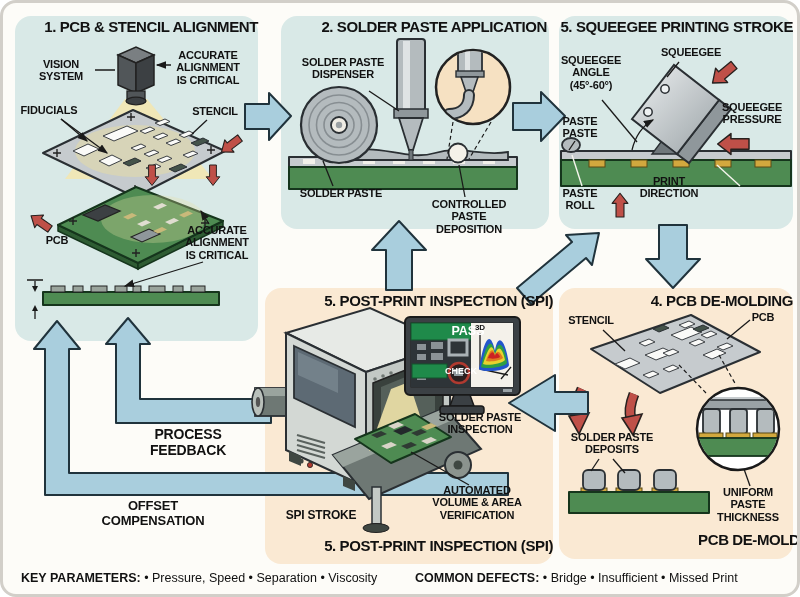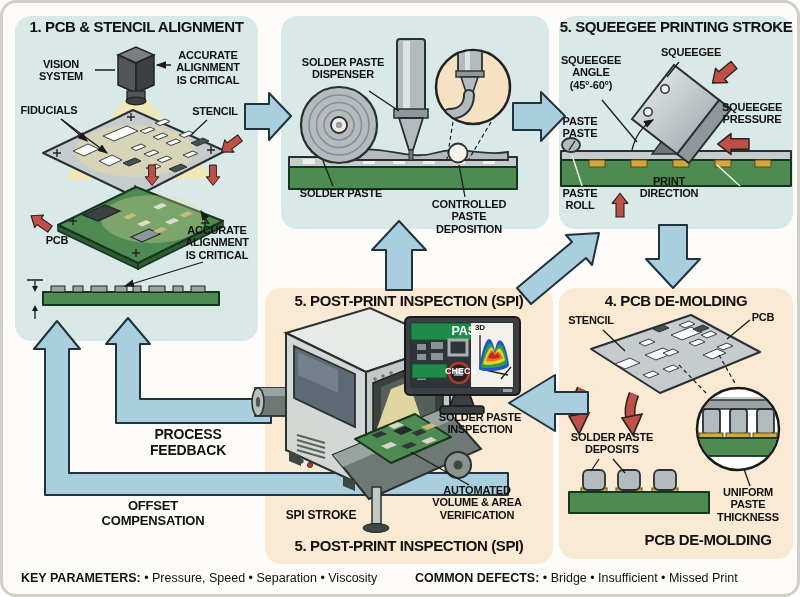--- a/index.html
+++ b/index.html
@@ -2,21 +2,21 @@
 <html style="--panel_blue: #d9e9e7; --panel_peach: #fae9d3; --arrow_blue: #a9cedd; --arrow_red: #bf5048; --pcb_green: #4e8b52; --stencil_gray: #c6cbce; --gold: #d2a83e; --screen_green: #1f8a4a; --text: #111111;"><head>
 <meta charset="utf-8">
 <style>
   html,body{margin:0;padding:0;background:#ffffff;}
   #stage{position:relative;width:800px;height:597px;background:#fdfcf8;
          border:3px solid #d2cfc9;border-radius:16px;box-sizing:border-box;
          overflow:hidden;font-family:"Liberation Sans",sans-serif;}
   #gfx{position:absolute;left:0;top:0;}
   .lbl{position:absolute;font:bold 11px/1.12 "Liberation Sans",sans-serif;
        color:var(--text,#111);text-align:center;white-space:pre-line;letter-spacing:-0.2px;}
-  .title{font-size:15px;letter-spacing:-0.4px;}
+  .title{font-size:15px;letter-spacing:-0.4px;text-align:right;}
   .w{color:#ffffff;margin-left:27px;}
   .foot{position:absolute;top:566px;font:bold 12.5px/18px "Liberation Sans",sans-serif;
         color:var(--text,#111);white-space:nowrap;}
   .foot .items{font-weight:normal;}
   
   .panelbg-blue{fill:var(--panel_blue);}
   .panelbg-peach{fill:var(--panel_peach);}
   .barrow{fill:var(--arrow_blue);stroke:#20333c;stroke-width:2;stroke-linejoin:round;}
   .rarrow{fill:var(--arrow_red);stroke:#27211f;stroke-width:1.6;stroke-linejoin:round;}
   .green{fill:var(--pcb_green);stroke:#15351c;stroke-width:2;stroke-linejoin:round;}
@@ -390,20 +390,21 @@
 <div class="lbl" style="left:166px;top:46px;width:78px">ACCURATE
 ALIGNMENT
 IS CRITICAL</div>
 <div class="lbl" style="left:10px;top:101px;width:72px">FIDUCIALS</div>
 <div class="lbl" style="left:180px;top:102px;width:64px">STENCIL</div>
 <div class="lbl" style="left:34px;top:231px;width:40px">PCB</div>
 <div class="lbl" style="left:174px;top:221px;width:80px">ACCURATE
 ALIGNMENT
 IS CRITICAL</div>
 
+<div class="lbl title" style="left:280px;top:16px;width:264px">2. SOLDER PASTE APPLICATION</div>
 <div class="lbl" style="left:282px;top:53px;width:116px">SOLDER PASTE
 DISPENSER</div>
 <div class="lbl" style="left:286px;top:184px;width:104px">SOLDER PASTE</div>
 <div class="lbl" style="left:416px;top:195px;width:100px">CONTROLLED
 PASTE
 DEPOSITION</div>
 
 <div class="lbl title" style="left:556px;top:16px;width:234px">5. SQUEEGEE PRINTING STROKE</div>
 <div class="lbl" style="left:648px;top:43px;width:80px">SQUEEGEE</div>
 <div class="lbl" style="left:550px;top:51px;width:76px">SQUEEGEE

